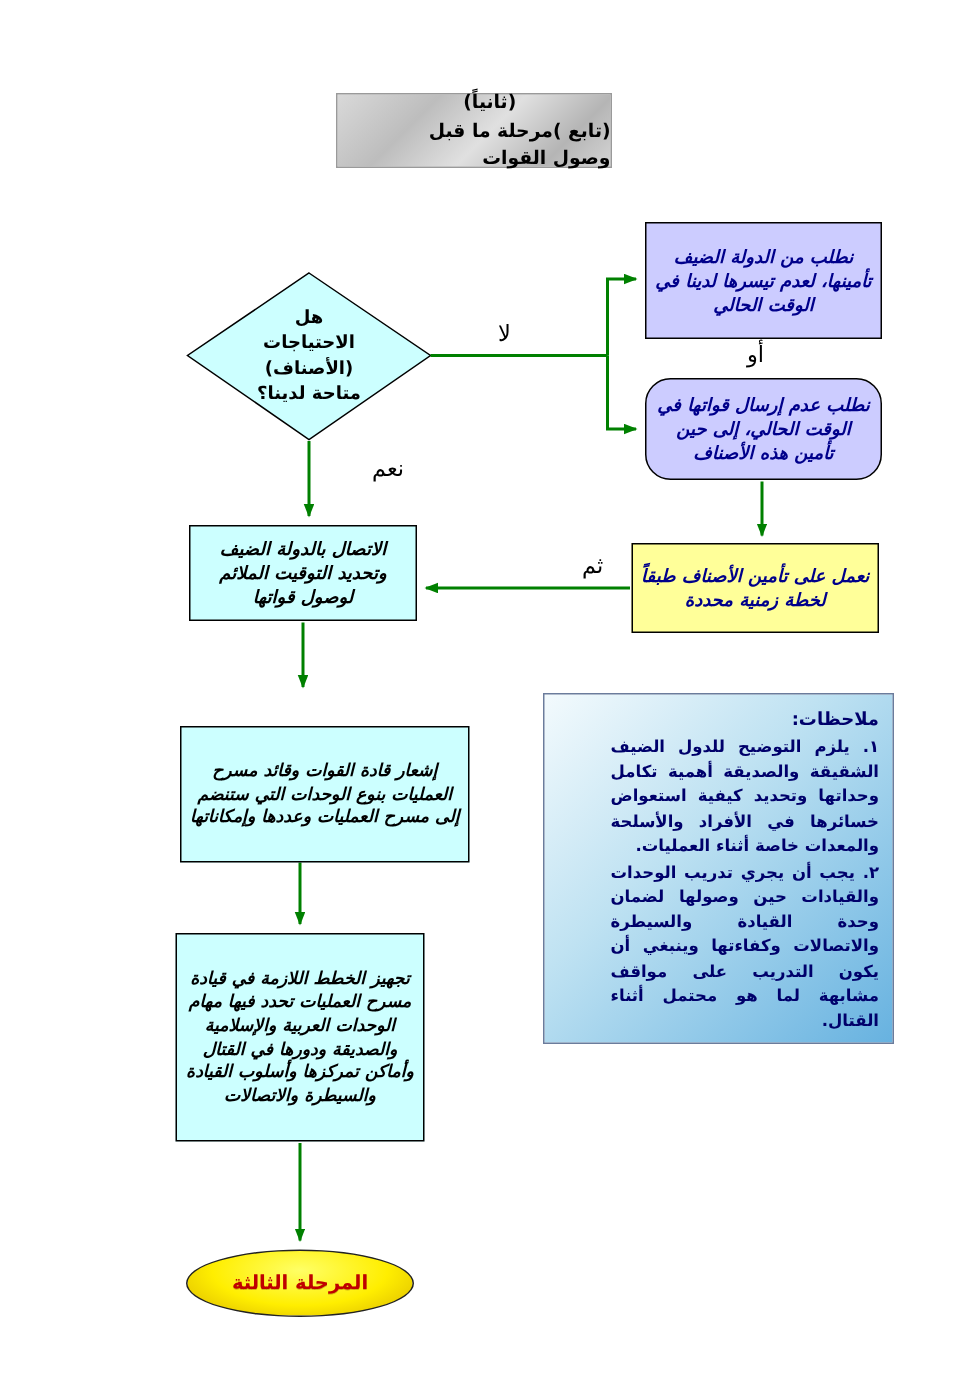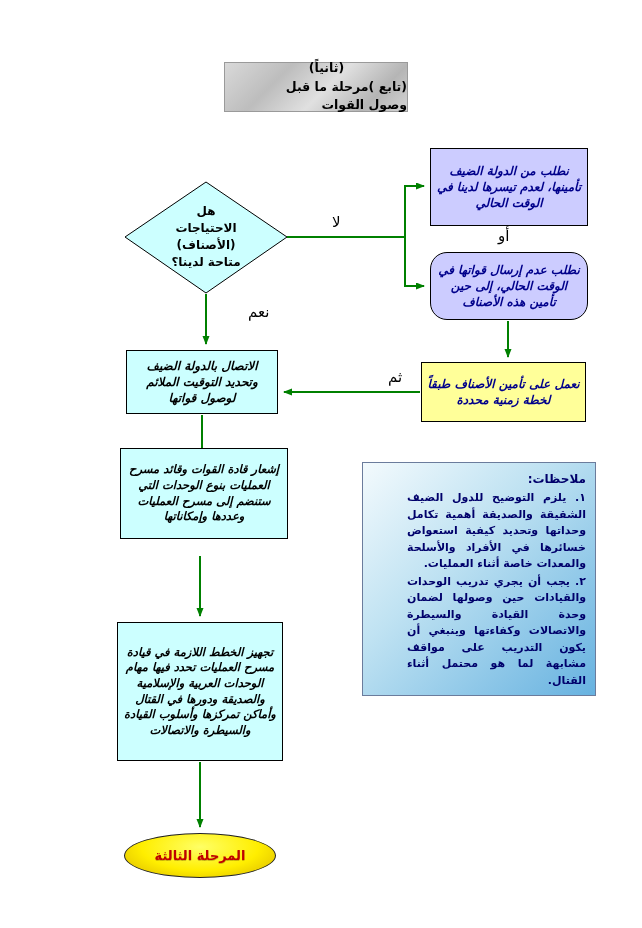--- a/index.html
+++ b/index.html
@@ -53,21 +53,21 @@
     border-radius:50%; border:1.5px solid #222;
     background:radial-gradient(ellipse at 50% 30%, #ffff66 0%, #ffee00 55%, #d8b400 100%);
     display:flex; align-items:center; justify-content:center;
     color:#C00000; font-weight:bold; font-size:13px; direction:rtl;
     text-shadow:0 1px 0 rgba(120,80,0,.35);
   }
   .n-request-host  { left:430px; top:148px; width:158px; height:78px; }
   .n-request-delay { left:430px; top:252px; width:158px; height:68px;border-radius:17px; }
   .n-secure        { left:421px; top:362px; width:165px; height:60px; }
   .n-contact       { left:126px; top:350px; width:152px; height:64px; }
-  .n-notify        { left:120px; top:448px; width:168px; height:91px; font-size:11.5px; }
+  .n-notify        { left:120px; top:484px; width:193px; height:91px; font-size:11.5px; }
   .n-plans         { left:117px; top:622px; width:166px; height:139px; font-size:11.5px; }
 </style>
 </head>
 <body>
 
 <div class="canvas">
 
   <svg class="arrows" viewBox="0 0 642 928">
     <defs>
       <marker id="ah" markerWidth="10" markerHeight="9" refX="8" refY="3.5" orient="auto" markerUnits="userSpaceOnUse">

